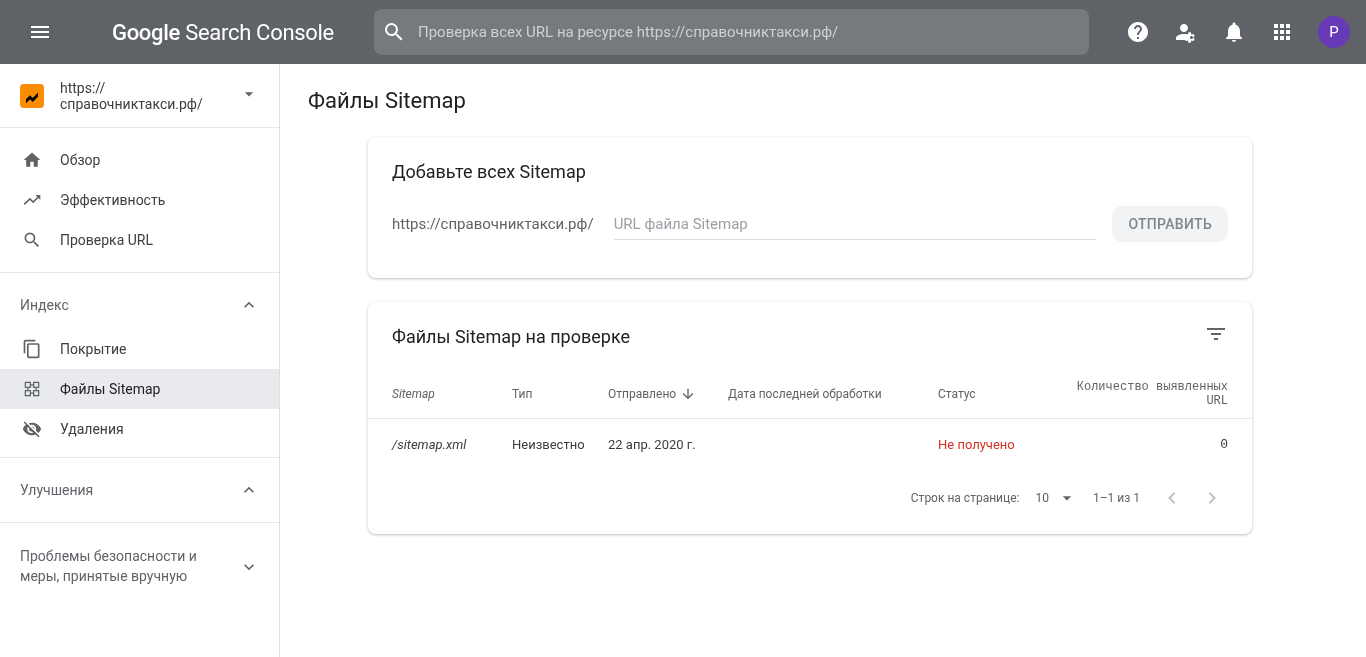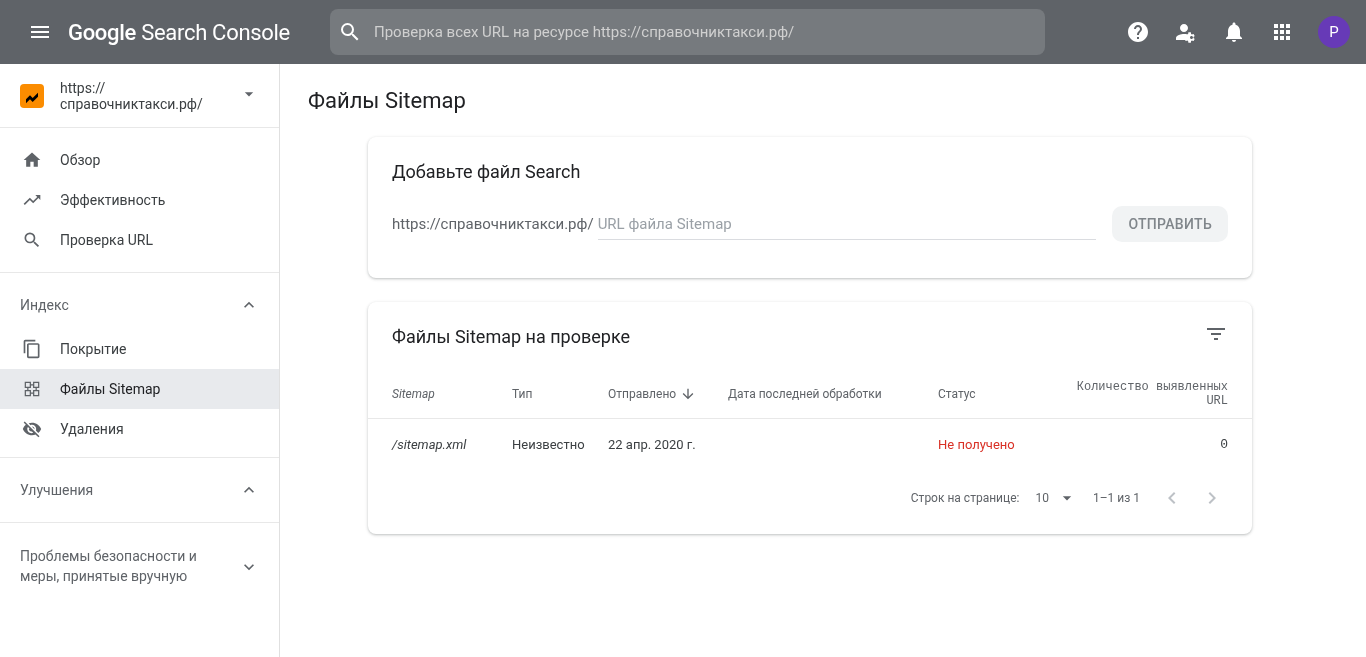--- a/index.html
+++ b/index.html
@@ -2,21 +2,21 @@
 <html><head>
 <meta charset="utf-8">
 <style>
 * { box-sizing: border-box; margin: 0; padding: 0; font-family: 'Roboto', Arial, sans-serif; }
 body { background: #fff; width: 1366px; height: 657px; overflow: hidden; }
 
 
 .header { height: 64px; background: #5f6368; display: flex; align-items: center; padding: 0 16px; color: #fff; }
 .menu-btn { width: 48px; height: 48px; display: flex; align-items: center; justify-content: center; cursor: pointer; }
 .logo { display: flex; align-items: center; margin-left: 4px; margin-right: 40px; }
-.logo-text { font-size: 22px; font-weight: 400; letter-spacing: -0.3px; }
+.logo-text { font-size: 22px; font-weight: 400; letter-spacing: -0.3px; margin-left: 44px; }
 .logo-google { font-weight: 500; }
 .search-box { flex: 1; max-width: 715px; height: 46px; background: #767a7e; border-radius: 8px; display: flex; align-items: center; padding: 0 8px; }
 .search-box input { flex: 1; background: transparent; border: none; outline: none; color: #e0e0e0; font-size: 15px; margin-left: 12px; }
 .search-box input::placeholder { color: #d0d0d0; }
 .header-icons { display: flex; align-items: center; margin-left: auto; gap: 8px; }
 .header-icon { width: 40px; height: 40px; display: flex; align-items: center; justify-content: center; cursor: pointer; color: #fff; }
 .avatar { width: 32px; height: 32px; border-radius: 50%; background: #673ab7; display: flex; align-items: center; justify-content: center; color: #fff; font-size: 15px; margin-left: 8px; }
 
 
 .main { display: flex; height: calc(100% - 64px); }
@@ -41,21 +41,21 @@
 
 
 .content { flex: 1; overflow-y: auto; }
 .page-title { font-size: 22px; color: #202124; padding: 24px 28px; }
 .content-body { padding: 0 28px 28px 88px; max-width: 1000px; }
 
 .card { background: #fff; border-radius: 8px; box-shadow: 0 1px 2px rgba(60,64,67,0.2), 0 1px 3px 1px rgba(60,64,67,0.1); margin-bottom: 24px; }
 .card-title { font-size: 18px; color: #202124; padding: 24px 24px 16px 24px; }
 .add-row { display: flex; align-items: center; padding: 8px 24px 36px 24px; gap: 4px; }
 .prefix { font-size: 15px; color: #5f6368; }
-.sitemap-input { flex: 1; border: none; border-bottom: 1px solid #dadce0; padding: 6px 0; font-size: 15px; outline: none; margin-left: 0; }
+.sitemap-input { flex: 1; border: none; border-bottom: 1px solid #dadce0; padding: 6px 0; font-size: 15px; outline: none; margin-left: 16px; }
 .sitemap-input::placeholder { color: #9aa0a6; }
 .submit-btn { height: 36px; padding: 0 16px; background: #f1f3f4; border: none; border-radius: 10px; font-size: 14px; font-weight: 500; color: #80868b; letter-spacing: 0.3px; margin-left: 12px; cursor: pointer; }
 
 .table-card { }
 .table-header { display: flex; align-items: center; justify-content: space-between; padding: 20px 24px; }
 .table-title { font-size: 18px; color: #202124; }
 .filter-icon { cursor: pointer; color: #5f6368; }
 
 .table { width: 100%; }
 .table-row { display: flex; padding: 0 24px; align-items: center; height: 52px; font-size: 13px; }
@@ -214,21 +214,21 @@
           </svg>
       </div>
     </div>
   </div>
 
   <div class="content">
     <div class="page-title">Файлы Sitemap</div>
     <div class="content-body">
 
       <div class="card">
-        <div class="card-title">Добавьте файл Search</div>
+        <div class="card-title">Добавьте всех Sitemap</div>
         <div class="add-row">
           <span class="prefix">https://справочниктакси.рф/</span>
           <input class="sitemap-input" type="text" placeholder="URL файла Sitemap" style="">
           <button class="submit-btn">ОТПРАВИТЬ</button>
         </div>
       </div>
 
       <div class="card table-card">
         <div class="table-header">
           <div class="table-title">Файлы Sitemap на проверке</div>

